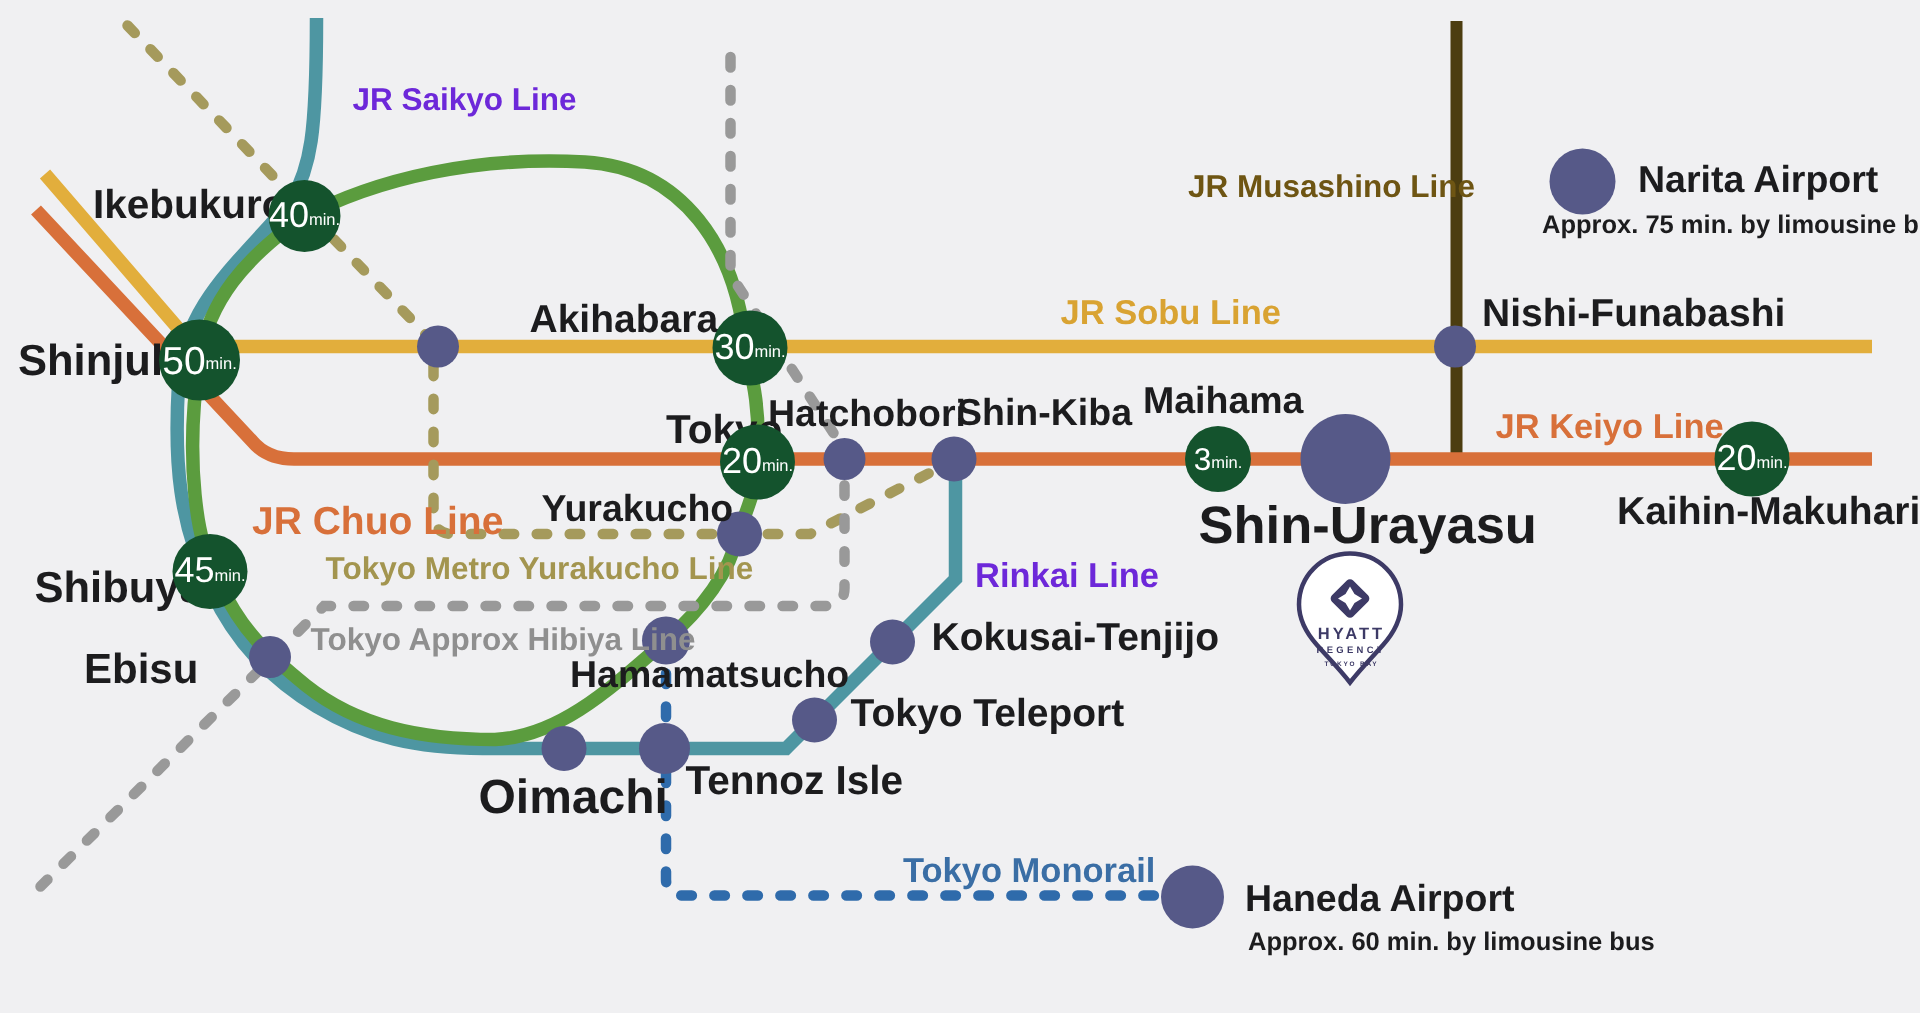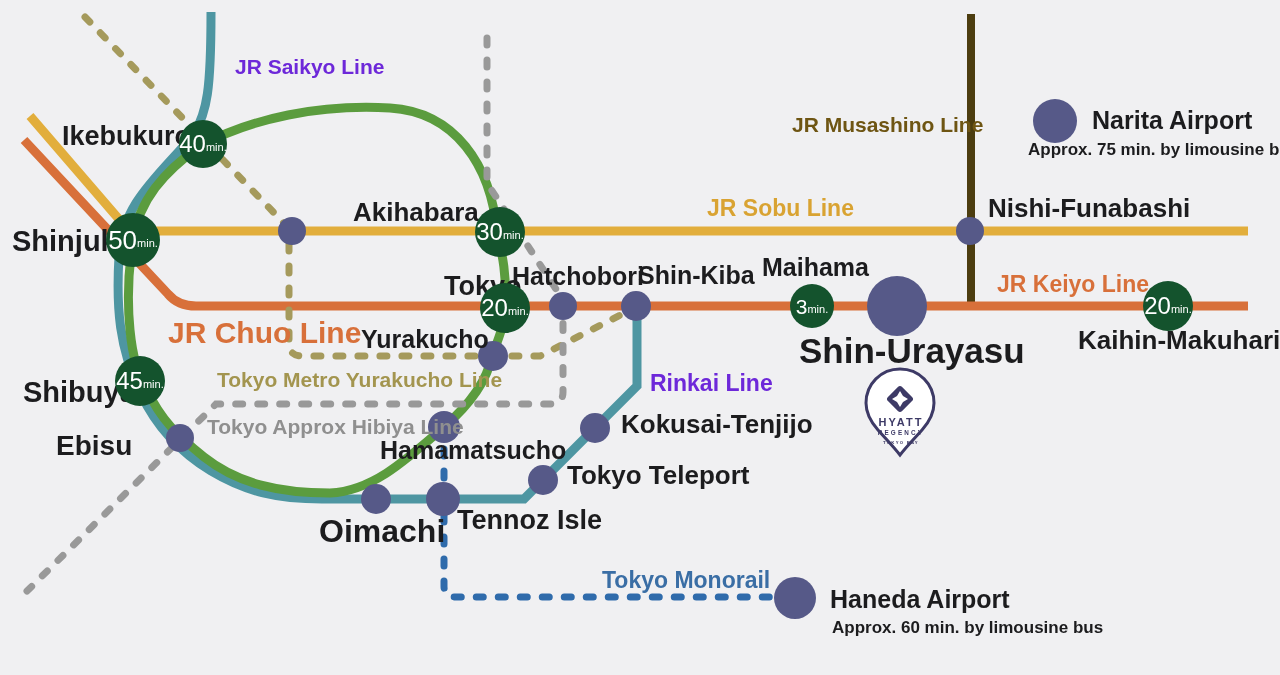--- a/index.html
+++ b/index.html
@@ -120,19 +120,19 @@
 
   <div class="slabel" style="left:1092px;top:107px;font-size:25px">Narita Airport</div>
   <div class="note" style="left:1028px;top:140px">Approx. 75 min. by limousine bus</div>
   <div class="slabel" style="left:830px;top:586px;font-size:25px">Haneda Airport</div>
   <div class="note" style="left:832px;top:618px">Approx. 60 min. by limousine bus</div>
 
   <div class="llabel c-teal" style="left:235px;top:56px;font-size:21px">JR Saikyo Line</div>
   <div class="llabel c-brown" style="left:792px;top:114px;font-size:21px">JR Musashino Line</div>
   <div class="llabel c-yellow" style="left:707px;top:196px;font-size:23px">JR Sobu Line</div>
   <div class="llabel c-orange" style="left:997px;top:272px;font-size:23px">JR Keiyo Line</div>
-  <div class="llabel c-orange" style="left:168px;top:317px;font-size:30px">JR Chuo Line</div>
+  <div class="llabel c-orange" style="left:168px;top:334px;font-size:26px">JR Chuo Line</div>
   <div class="llabel c-olive" style="left:217px;top:369px;font-size:21px">Tokyo Metro Yurakucho Line</div>
   <div class="llabel c-gray" style="left:207px;top:416px;font-size:21px">Tokyo Approx Hibiya Line</div>
   <div class="llabel c-teal" style="left:650px;top:371px;font-size:23px">Rinkai Line</div>
   <div class="llabel c-blue" style="left:602px;top:568px;font-size:23px">Tokyo Monorail</div>
 
 </div>
 
 </body></html>

